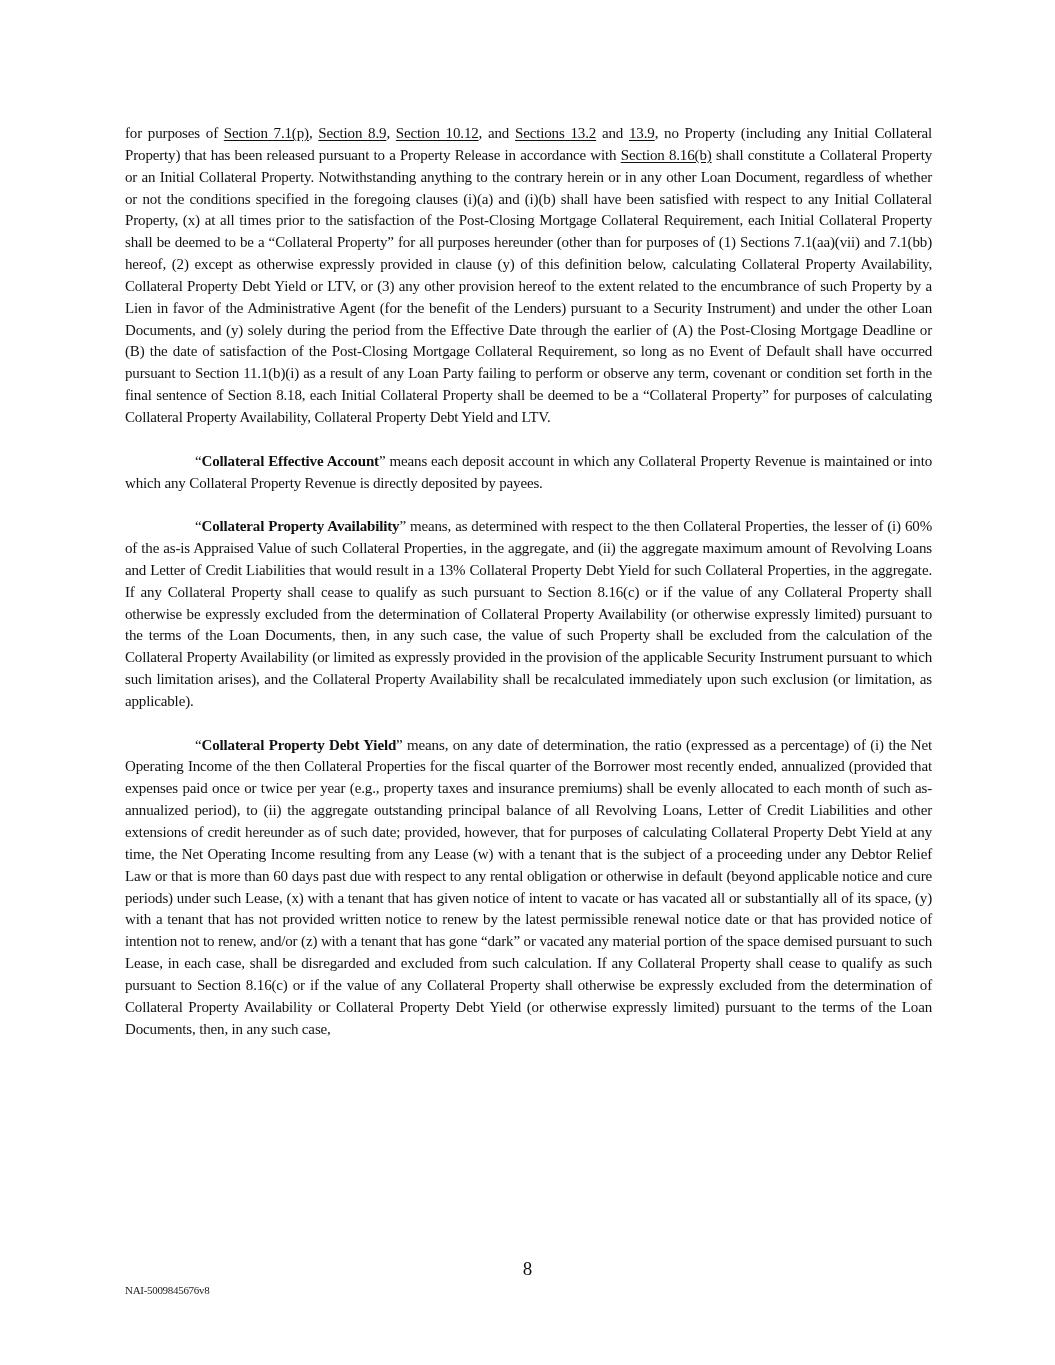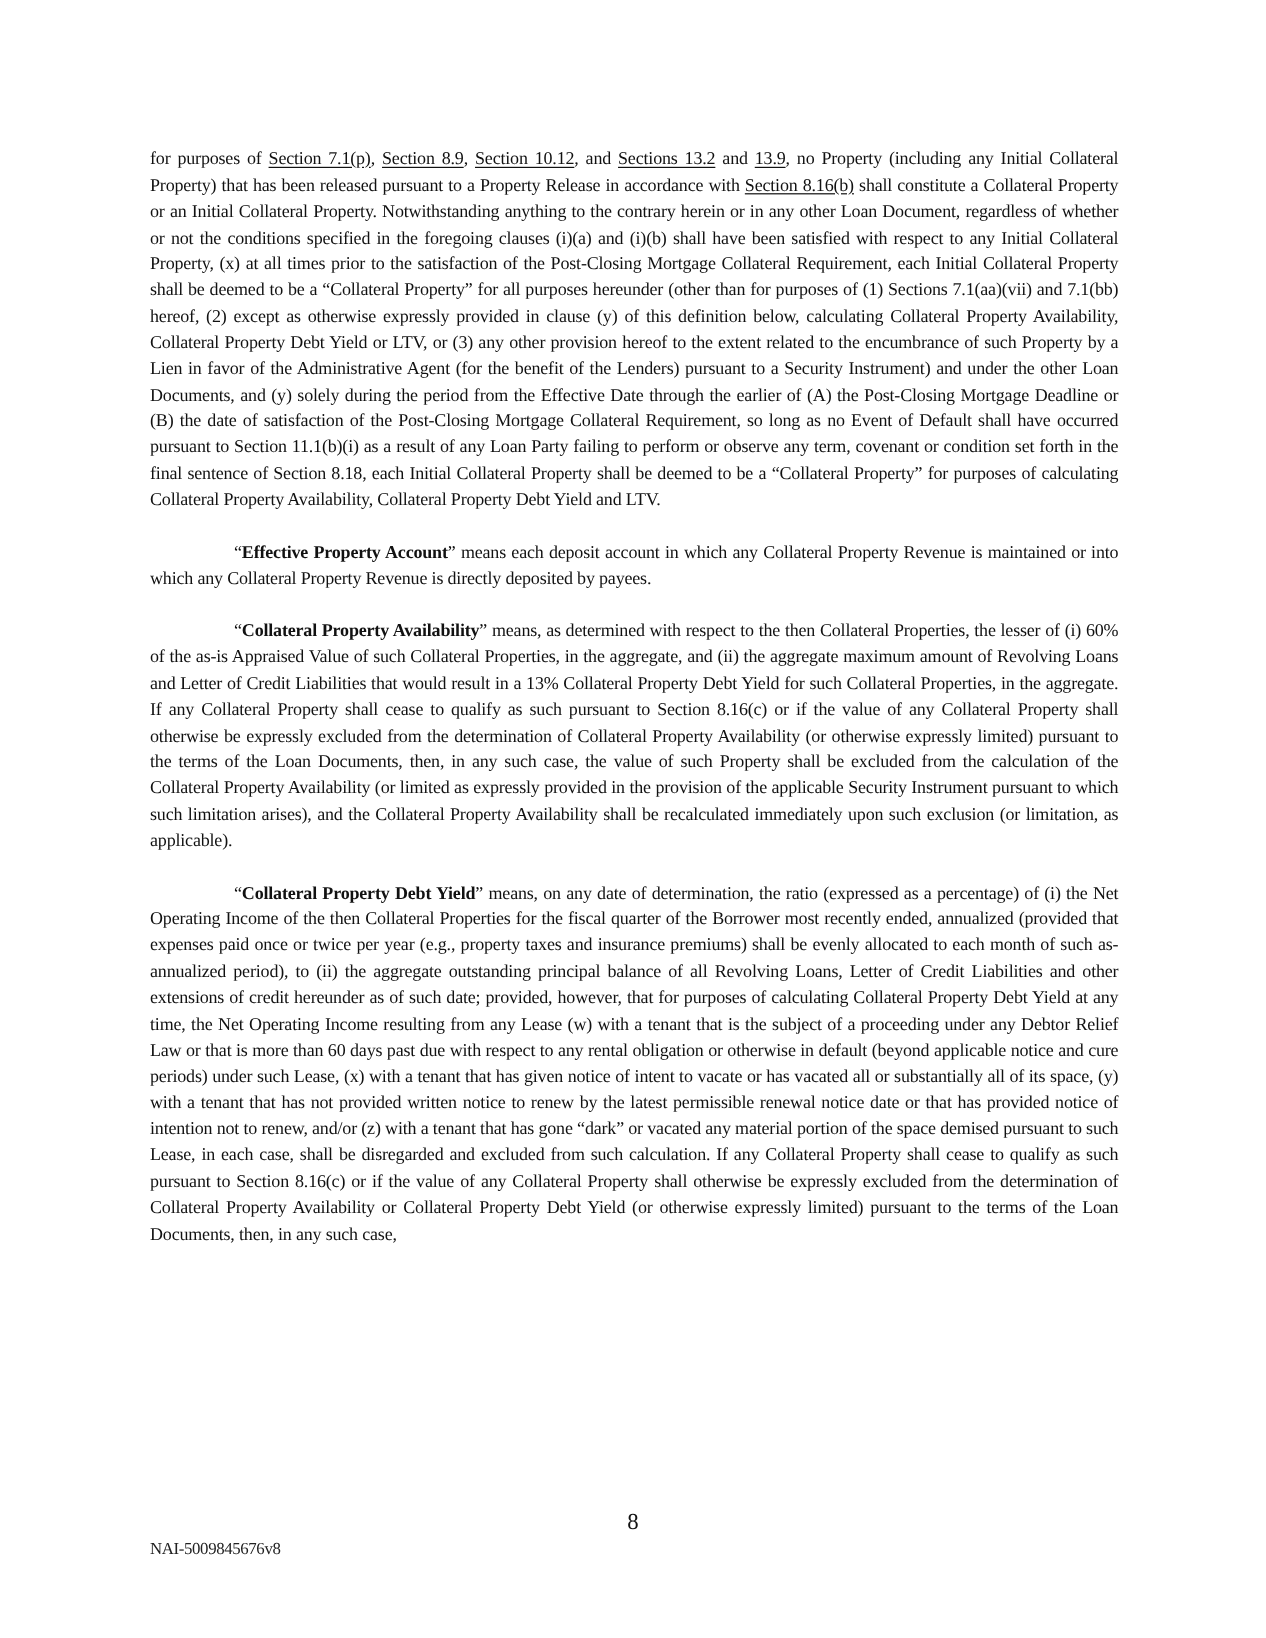--- a/index.html
+++ b/index.html
@@ -13,30 +13,30 @@
   .para + .para { margin-top: 21.85px; }
   .indent { text-indent: 70px; }
   .u { text-decoration: underline; text-underline-offset: 2px; }
   .b { font-weight: bold; }
   .page-number {
     position: absolute; top: 1258px; left: 0; width: 1055px; text-align: center;
     font-family: "Liberation Serif", serif; font-size: 19px; color: #111;
   }
   .doc-id {
     position: absolute; top: 1284px; left: 125px;
-    font-family: "Liberation Serif", serif; font-size: 14px; color: #222; letter-spacing: -0.3px;
+    font-family: "Liberation Serif", serif; font-size: 11px; color: #222; letter-spacing: -0.3px;
   }
 </style>
 </head>
 <body>
 
 <div class="page">
   <p class="para"><span>for purposes of </span><span class="u">Section 7.1(p)</span><span>, </span><span class="u">Section 8.9</span><span>, </span><span class="u">Section 10.12</span><span>, and </span><span class="u">Sections 13.2</span><span> and </span><span class="u">13.9</span><span>, no Property (including any Initial Collateral Property) that has been released pursuant to a Property Release in accordance with </span><span class="u">Section 8.16(b)</span><span> shall constitute a Collateral Property or an Initial Collateral Property. Notwithstanding anything to the contrary herein or in any other Loan Document, regardless of whether or not the conditions specified in the foregoing clauses (i)(a) and (i)(b) shall have been satisfied with respect to any Initial Collateral Property, (x) at all times prior to the satisfaction of the Post-Closing Mortgage Collateral Requirement, each Initial Collateral Property shall be deemed to be a “Collateral Property” for all purposes hereunder (other than for purposes of (1) Sections 7.1(aa)(vii) and 7.1(bb) hereof, (2) except as otherwise expressly provided in clause (y) of this definition below, calculating Collateral Property Availability, Collateral Property Debt Yield or LTV, or (3) any other provision hereof to the extent related to the encumbrance of such Property by a Lien in favor of the Administrative Agent (for the benefit of the Lenders) pursuant to a Security Instrument) and under the other Loan Documents, and (y) solely during the period from the Effective Date through the earlier of (A) the Post-Closing Mortgage Deadline or (B) the date of satisfaction of the Post-Closing Mortgage Collateral Requirement, so long as no Event of Default shall have occurred pursuant to Section 11.1(b)(i) as a result of any Loan Party failing to perform or observe any term, covenant or condition set forth in the final sentence of Section 8.18, each Initial Collateral Property shall be deemed to be a “Collateral Property” for purposes of calculating Collateral Property Availability, Collateral Property Debt Yield and LTV.</span></p>
 
-  <p class="para indent"><span>“</span><span class="b">Effective Property Account</span><span>” means each deposit account in which any Collateral Property Revenue is maintained or into which any Collateral Property Revenue is directly deposited by payees.</span></p>
+  <p class="para indent"><span>“</span><span class="b">Collateral Effective Account</span><span>” means each deposit account in which any Collateral Property Revenue is maintained or into which any Collateral Property Revenue is directly deposited by payees.</span></p>
 
   <p class="para indent"><span>“</span><span class="b">Collateral Property Availability</span><span>” means, as determined with respect to the then Collateral Properties, the lesser of (i) 60% of the as-is Appraised Value of such Collateral Properties, in the aggregate, and (ii) the aggregate maximum amount of Revolving Loans and Letter of Credit Liabilities that would result in a 13% Collateral Property Debt Yield for such Collateral Properties, in the aggregate.  If any Collateral Property shall cease to qualify as such pursuant to Section 8.16(c) or if the value of any Collateral Property shall otherwise be expressly excluded from the determination of Collateral Property Availability (or otherwise expressly limited) pursuant to the terms of the Loan Documents, then, in any such case, the value of such Property shall be excluded from the calculation of the Collateral Property Availability (or limited as expressly provided in the provision of the applicable Security Instrument pursuant to which such limitation arises), and the Collateral Property Availability shall be recalculated immediately upon such exclusion (or limitation, as applicable).</span></p>
 
   <p class="para indent"><span>“</span><span class="b">Collateral Property Debt Yield</span><span>” means, on any date of determination, the ratio (expressed as a percentage) of (i) the Net Operating Income of the then Collateral Properties for the fiscal quarter of the Borrower most recently ended, annualized (provided that expenses paid once or twice per year (e.g., property taxes and insurance premiums) shall be evenly allocated to each month of such as-annualized period), to (ii) the aggregate outstanding principal balance of all Revolving Loans, Letter of Credit Liabilities and other extensions of credit hereunder as of such date; provided, however, that for purposes of calculating Collateral Property Debt Yield at any time, the Net Operating Income resulting from any Lease (w) with a tenant that is the subject of a proceeding under any Debtor Relief Law or that is more than 60 days past due with respect to any rental obligation or otherwise in default (beyond applicable notice and cure periods) under such Lease, (x) with a tenant that has given  notice of intent to vacate or has vacated all or substantially all of its space, (y) with a tenant that has not provided written notice to renew by the latest permissible renewal notice date or that has provided notice of intention not to renew, and/or (z) with a tenant that has gone “dark” or vacated any material portion of the space demised pursuant to such Lease, in each case, shall be disregarded and excluded from such calculation.  If any Collateral Property shall cease to qualify as such pursuant to Section 8.16(c) or if the value of any Collateral Property shall otherwise be expressly excluded from the determination of Collateral Property Availability or Collateral Property Debt Yield (or otherwise expressly limited) pursuant to the terms of the Loan Documents, then, in any such case,</span></p>
 </div>
 
 <div class="page-number">8</div>
 <div class="doc-id">NAI-5009845676v8</div>
 
 </body></html>

